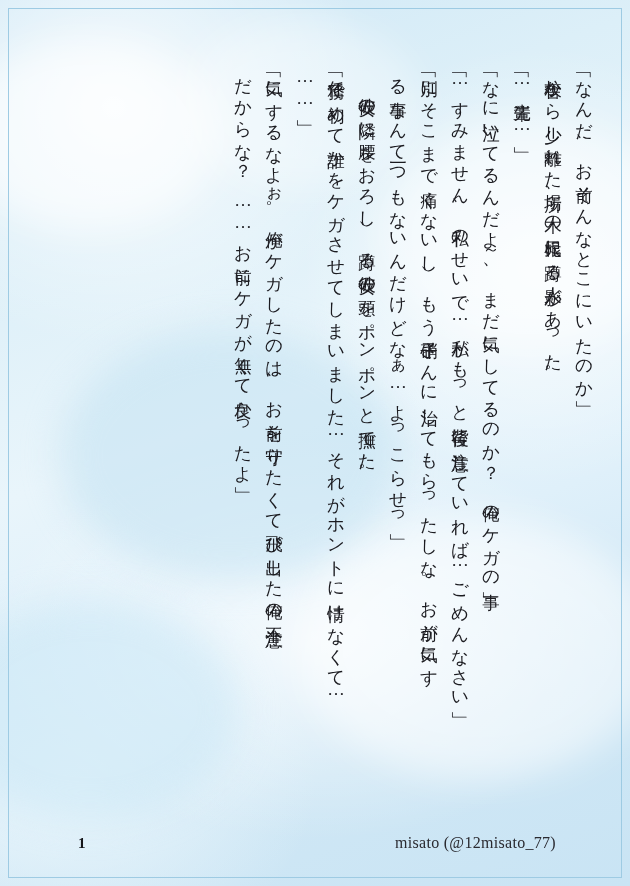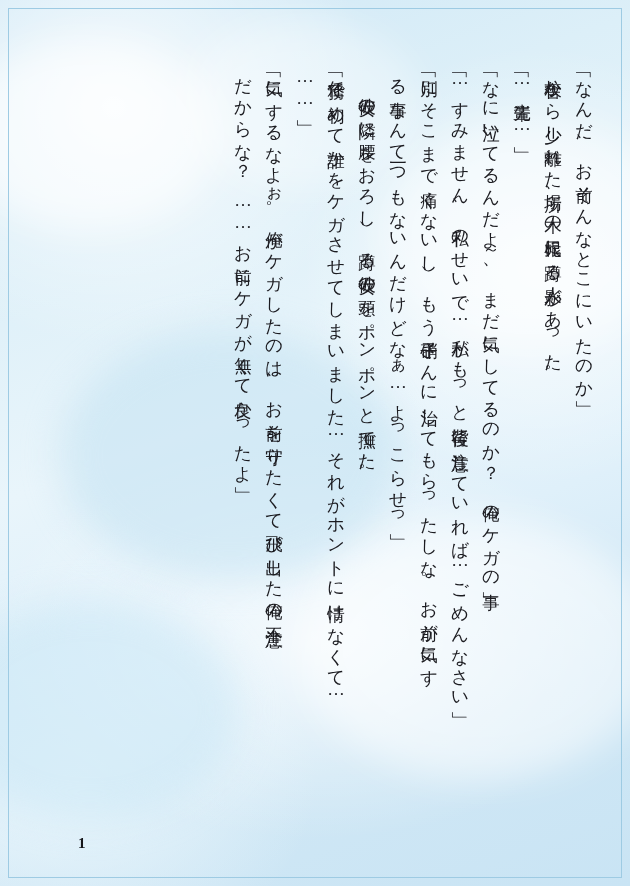--- a/index.html
+++ b/index.html
@@ -134,15 +134,16 @@
     <div class="vline">る事なんて一つもないんだけどなぁ…よっこらせっ」</div>
     <div class="vline indent">彼女の隣に腰をおろし、蹲る彼女の頭をポンポンと撫でた。</div>
     <div class="vline">「任務で初めて誰かをケガさせてしまいました…それがホントに情けなくて…</div>
     <div class="vline">……」</div>
     <div class="vline">「気にするなよぉ。俺がケガしたのは、お前を守りたくて飛び出した俺の不注意</div>
     <div class="vline">だからな？　……お前にケガが無くて良かったよ」</div>
   </div>
 
   <div class="footer">
     <div class="page-number">1</div>
+    <div class="credit">misato (@12misato_77)</div>
   </div>
 
 </div>
 
 </body></html>

